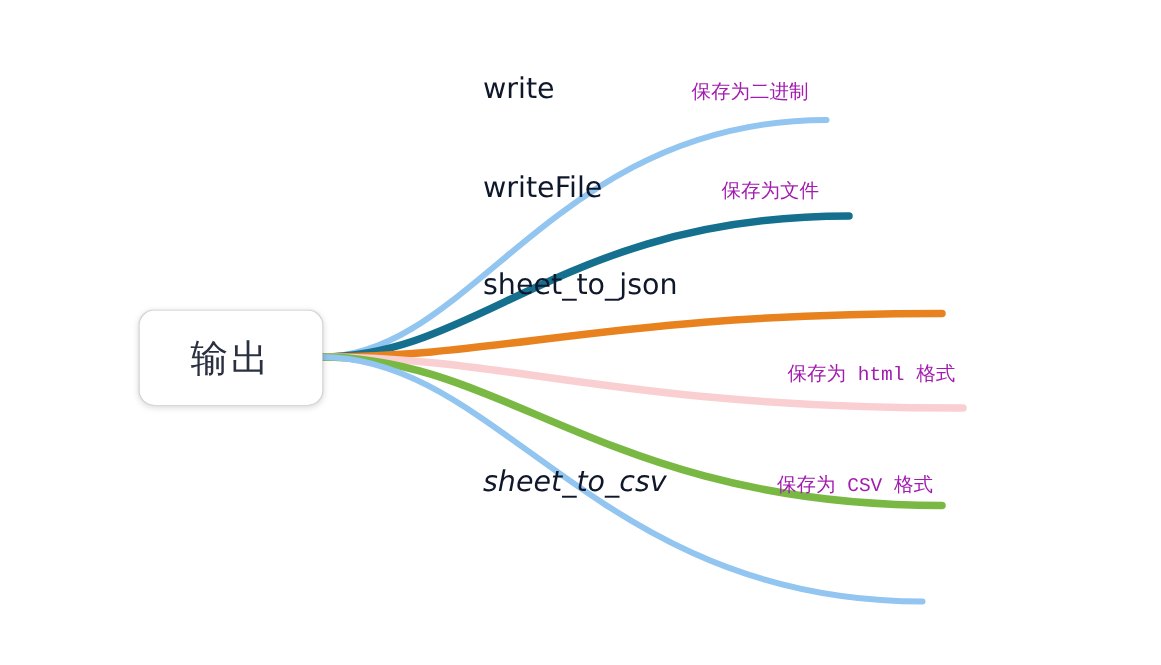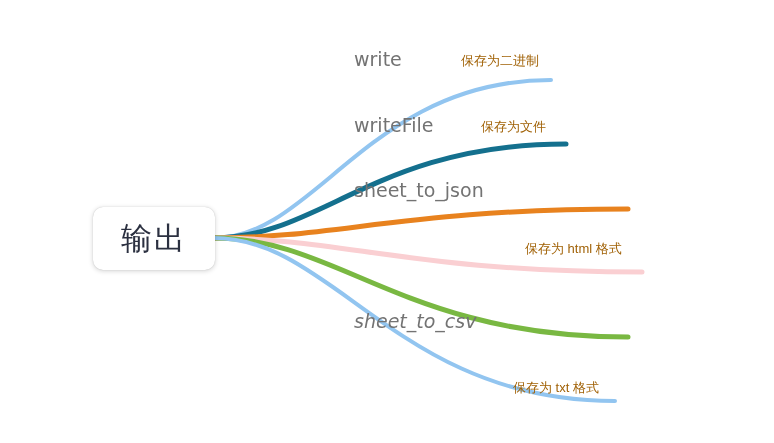--- a/index.html
+++ b/index.html
@@ -34,41 +34,40 @@
     height: 63px;
     background: #ffffff;
     border-radius: 10px;
     box-shadow: 0 1px 5px rgba(0,0,0,0.18), 0 0 1px rgba(0,0,0,0.22);
     display: flex;
     align-items: center;
     justify-content: center;
     z-index: 5;
   }
   .root-label {
-    font-size: 31px;
+    font-size: 25px;
     color: #2b3040;
     letter-spacing: 2px;
     font-family: "DejaVu Sans", "Liberation Sans", sans-serif;
   }
   .branch-title {
     position: absolute;
     font-size: 19px;
-    color: #737373;
+    color: #0f172a;
     white-space: nowrap;
     z-index: 4;
     font-family: "DejaVu Sans", "Liberation Sans", sans-serif;
-    margin-left: 32px;
   }
   .branch-note {
     position: absolute;
     font-size: 13px;
-    color: #a16207;
+    color: #a21caf;
     white-space: nowrap;
     z-index: 4;
-    font-family: Liberation Sans, sans-serif;
+    font-family: Liberation Mono, monospace;
   }
 </style>
 </head>
 <body>
 
 <div id="canvas">
 
   <svg id="edges" viewBox="0 0 774 443" xmlns="http://www.w3.org/2000/svg">
       <path d="M 214 238 C 315.1 238, 369.02 80, 551 80" fill="none" stroke="#92c5f0" stroke-width="4" stroke-linecap="round"></path>
       <path d="M 214 238 C 319.6 238, 375.92 144, 566 144" fill="none" stroke="#14708e" stroke-width="5" stroke-linecap="round"></path>
@@ -86,16 +85,16 @@
   <div class="branch-note" style="left: 461px; top: 52px;">保存为二进制</div>
 
   <div class="branch-title" style="left: 322px; top: 114px;">writeFile</div>
   <div class="branch-note" style="left: 481px; top: 118px;">保存为文件</div>
 
   <div class="branch-title" style="left: 322px; top: 179px;">sheet_to_json</div>
 
   <div class="branch-note" style="left: 525px; top: 240px;">保存为 html 格式</div>
 
   <div class="branch-title" style="left: 322px; top: 310px; font-style: italic;">sheet_to_csv</div>
+  <div class="branch-note" style="left: 518px; top: 314px;">保存为 CSV 格式</div>
 
-  <div class="branch-note" style="left: 513px; top: 379px;">保存为 txt 格式</div>
 
 </div>
 
 </body></html>

